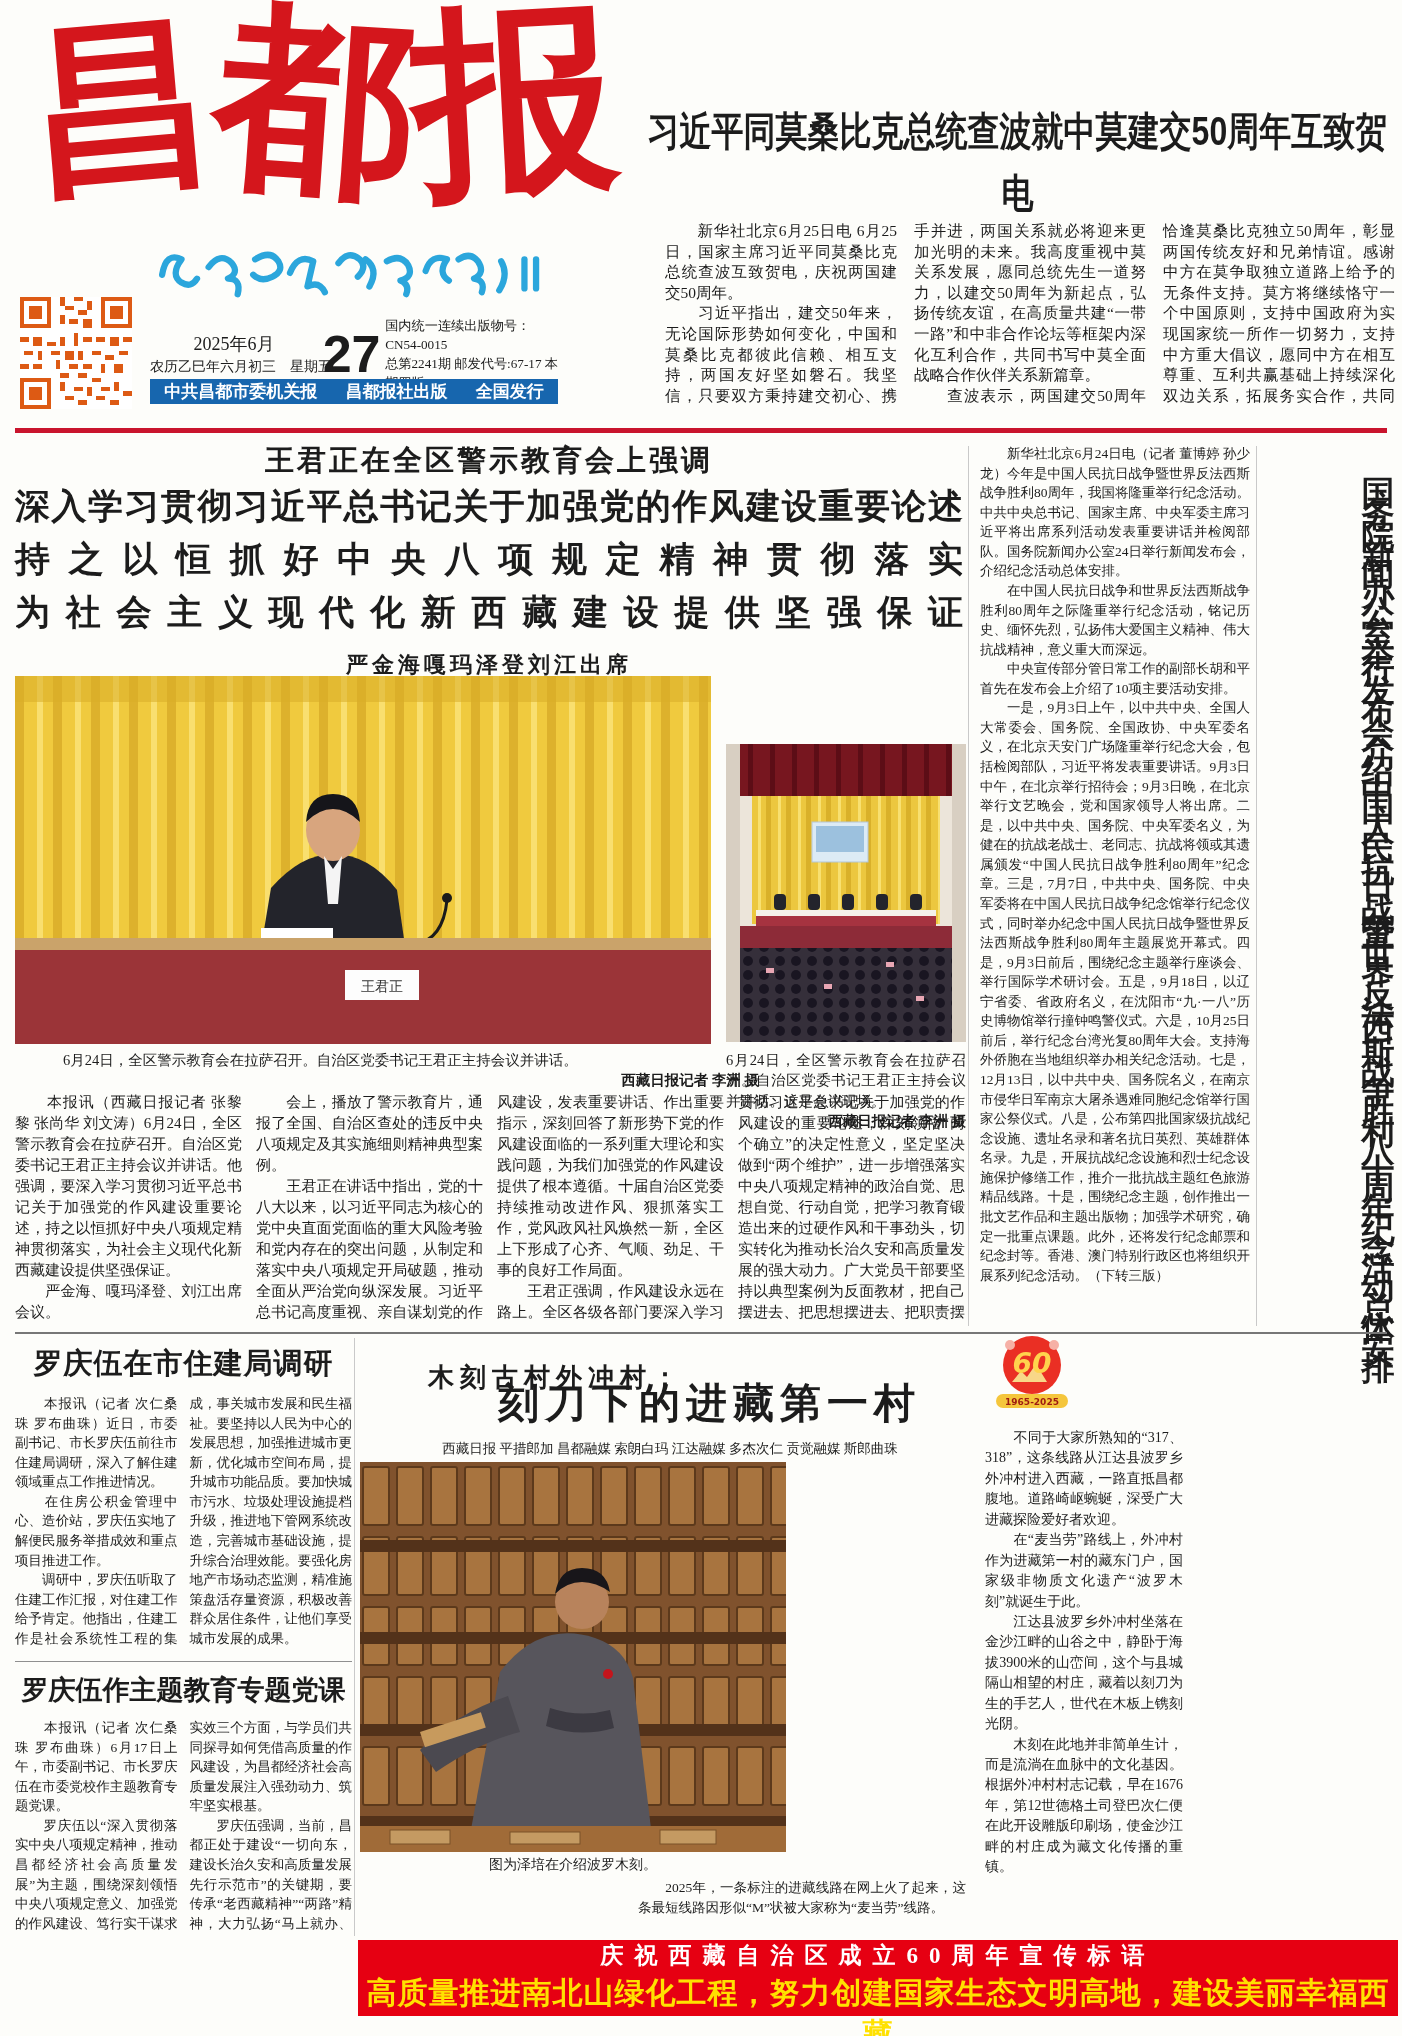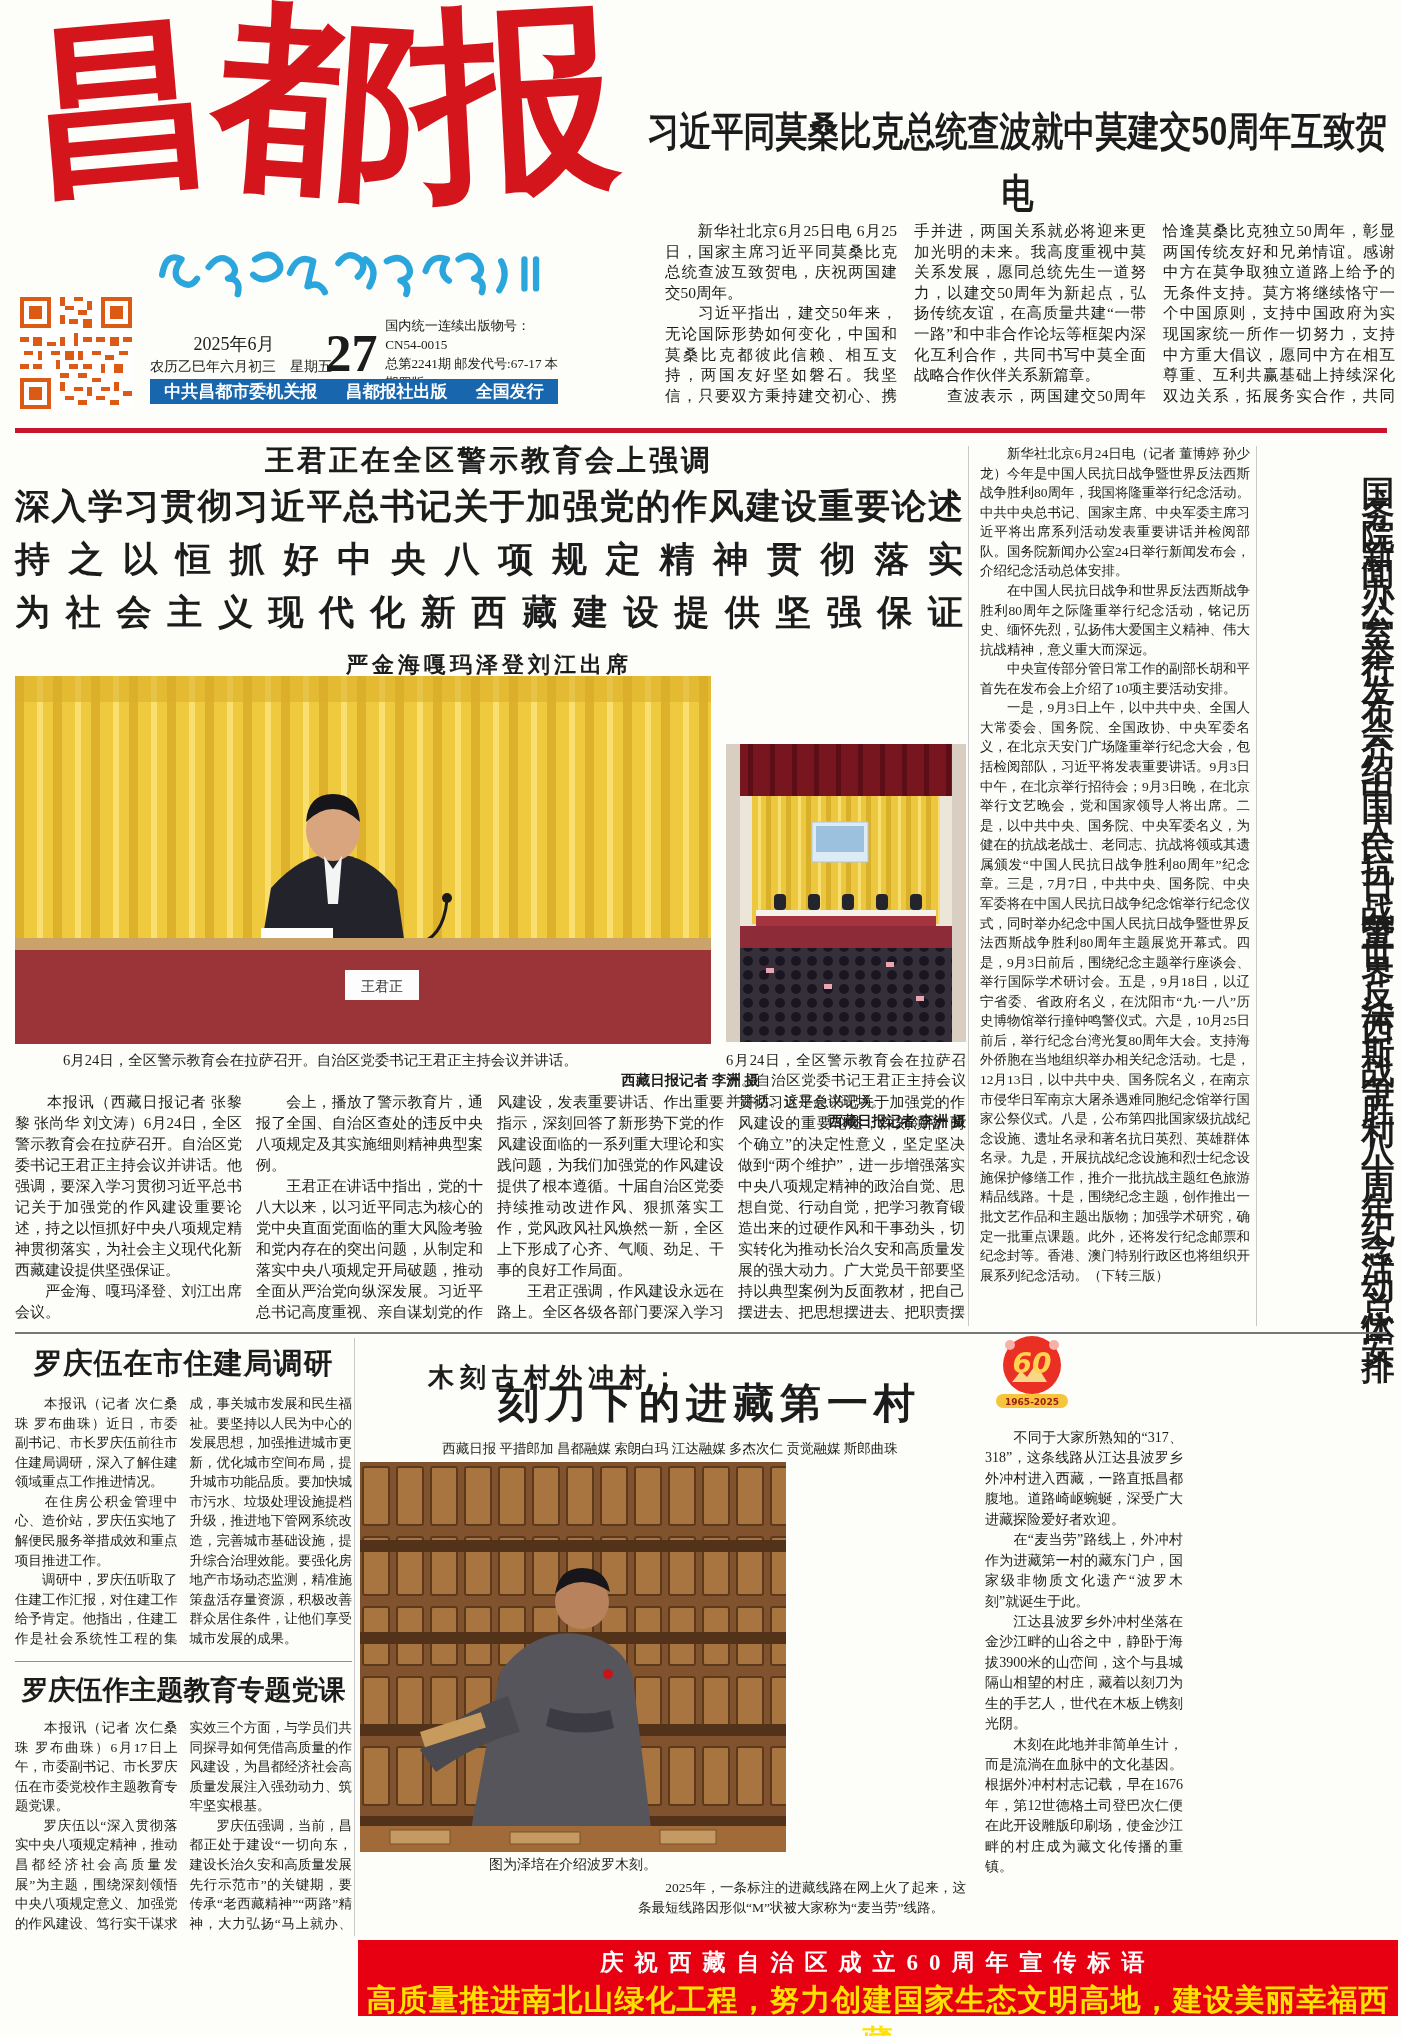--- a/index.html
+++ b/index.html
@@ -15,21 +15,21 @@
   .m1{font-size:186px;transform:rotate(-5deg);margin-top:14px;}
   .m2{font-size:200px;transform:rotate(4deg);margin-top:4px;}
   .m3{font-size:204px;transform:rotate(-3deg);}
   #tibetan{left:148px;top:238px;width:408px;height:62px;}
   #qr{left:20px;top:297px;width:112px;height:112px;}
   
   #dateblock{left:150px;top:331px;width:410px;height:46px;display:flex;align-items:center;}
   #dcol1{width:168px;text-align:center;}
   #dl1{font-size:18px;}
   #dl2{font-size:14px;margin-top:2px;white-space:nowrap;}
-  #daynum{font-family:Liberation Serif, serif;font-weight:bold;font-size:52px;
+  #daynum{font-family:Liberation Sans, sans-serif;font-weight:bold;font-size:52px;
           line-height:46px;width:76px;text-align:center;}
   #dcol2{width:198px;font-size:13.2px;line-height:1.45;}
   #orgbar{left:150px;top:379px;width:408px;height:25px;background:#1766ae;color:#fff;
           display:flex;justify-content:space-around;align-items:center;font-size:17px;font-weight:bold;}
   #contact{left:88px;top:407px;width:472px;font-size:15px;letter-spacing:.5px;}
   
   #topstory-head{left:645px;top:100px;width:745px;height:64px;overflow:visible;}
   #topstory-head .cond{width:931px;transform:scaleX(.8);transform-origin:0 50%;
        font-size:40px;line-height:62px;text-align:center;letter-spacing:0;}
   #topstory-body{left:665px;top:221px;width:730px;height:206px;column-count:3;column-gap:17px;
@@ -74,21 +74,21 @@
   #badge{left:980px;top:1332px;width:104px;height:86px;}
   #feat-byline{left:370px;top:1440px;width:600px;text-align:center;font-size:13.5px;}
   #featphoto{left:360px;top:1462px;width:426px;height:390px;}
   #feat-caption{left:360px;top:1856px;width:426px;text-align:center;font-size:14px;}
   #feat-pl{left:360px;top:1878px;width:264px;font-size:13.5px;line-height:1.45;}
   #feat-pr{left:638px;top:1878px;width:328px;font-size:13.5px;line-height:1.45;}
   #fc1{left:985px;top:1428px;width:198px;height:505px;font-size:14px;line-height:1.46;}
   #fc2{left:1196px;top:1348px;width:202px;height:586px;font-size:14px;line-height:1.46;}
   
   #banner{left:358px;top:1940px;width:1040px;height:76px;background:#e60012;text-align:center;}
-  #banner1{color:#fff;font-weight:bold;font-size:23px;letter-spacing:11px;padding-top:7px;text-align:center;}
+  #banner1{color:#fff;font-weight:bold;font-size:23px;letter-spacing:11px;padding-top:0;text-align:center;}
   #banner2{color:#ffe100;font-size:30px;letter-spacing:1px;margin-top:2px;}
 </style>
 </head>
 <body>
 
 <div id="page">
 
   <div id="masthead" class="abs">
     <span class="mchar m1">昌</span>
     <span class="mchar m2">都</span>

